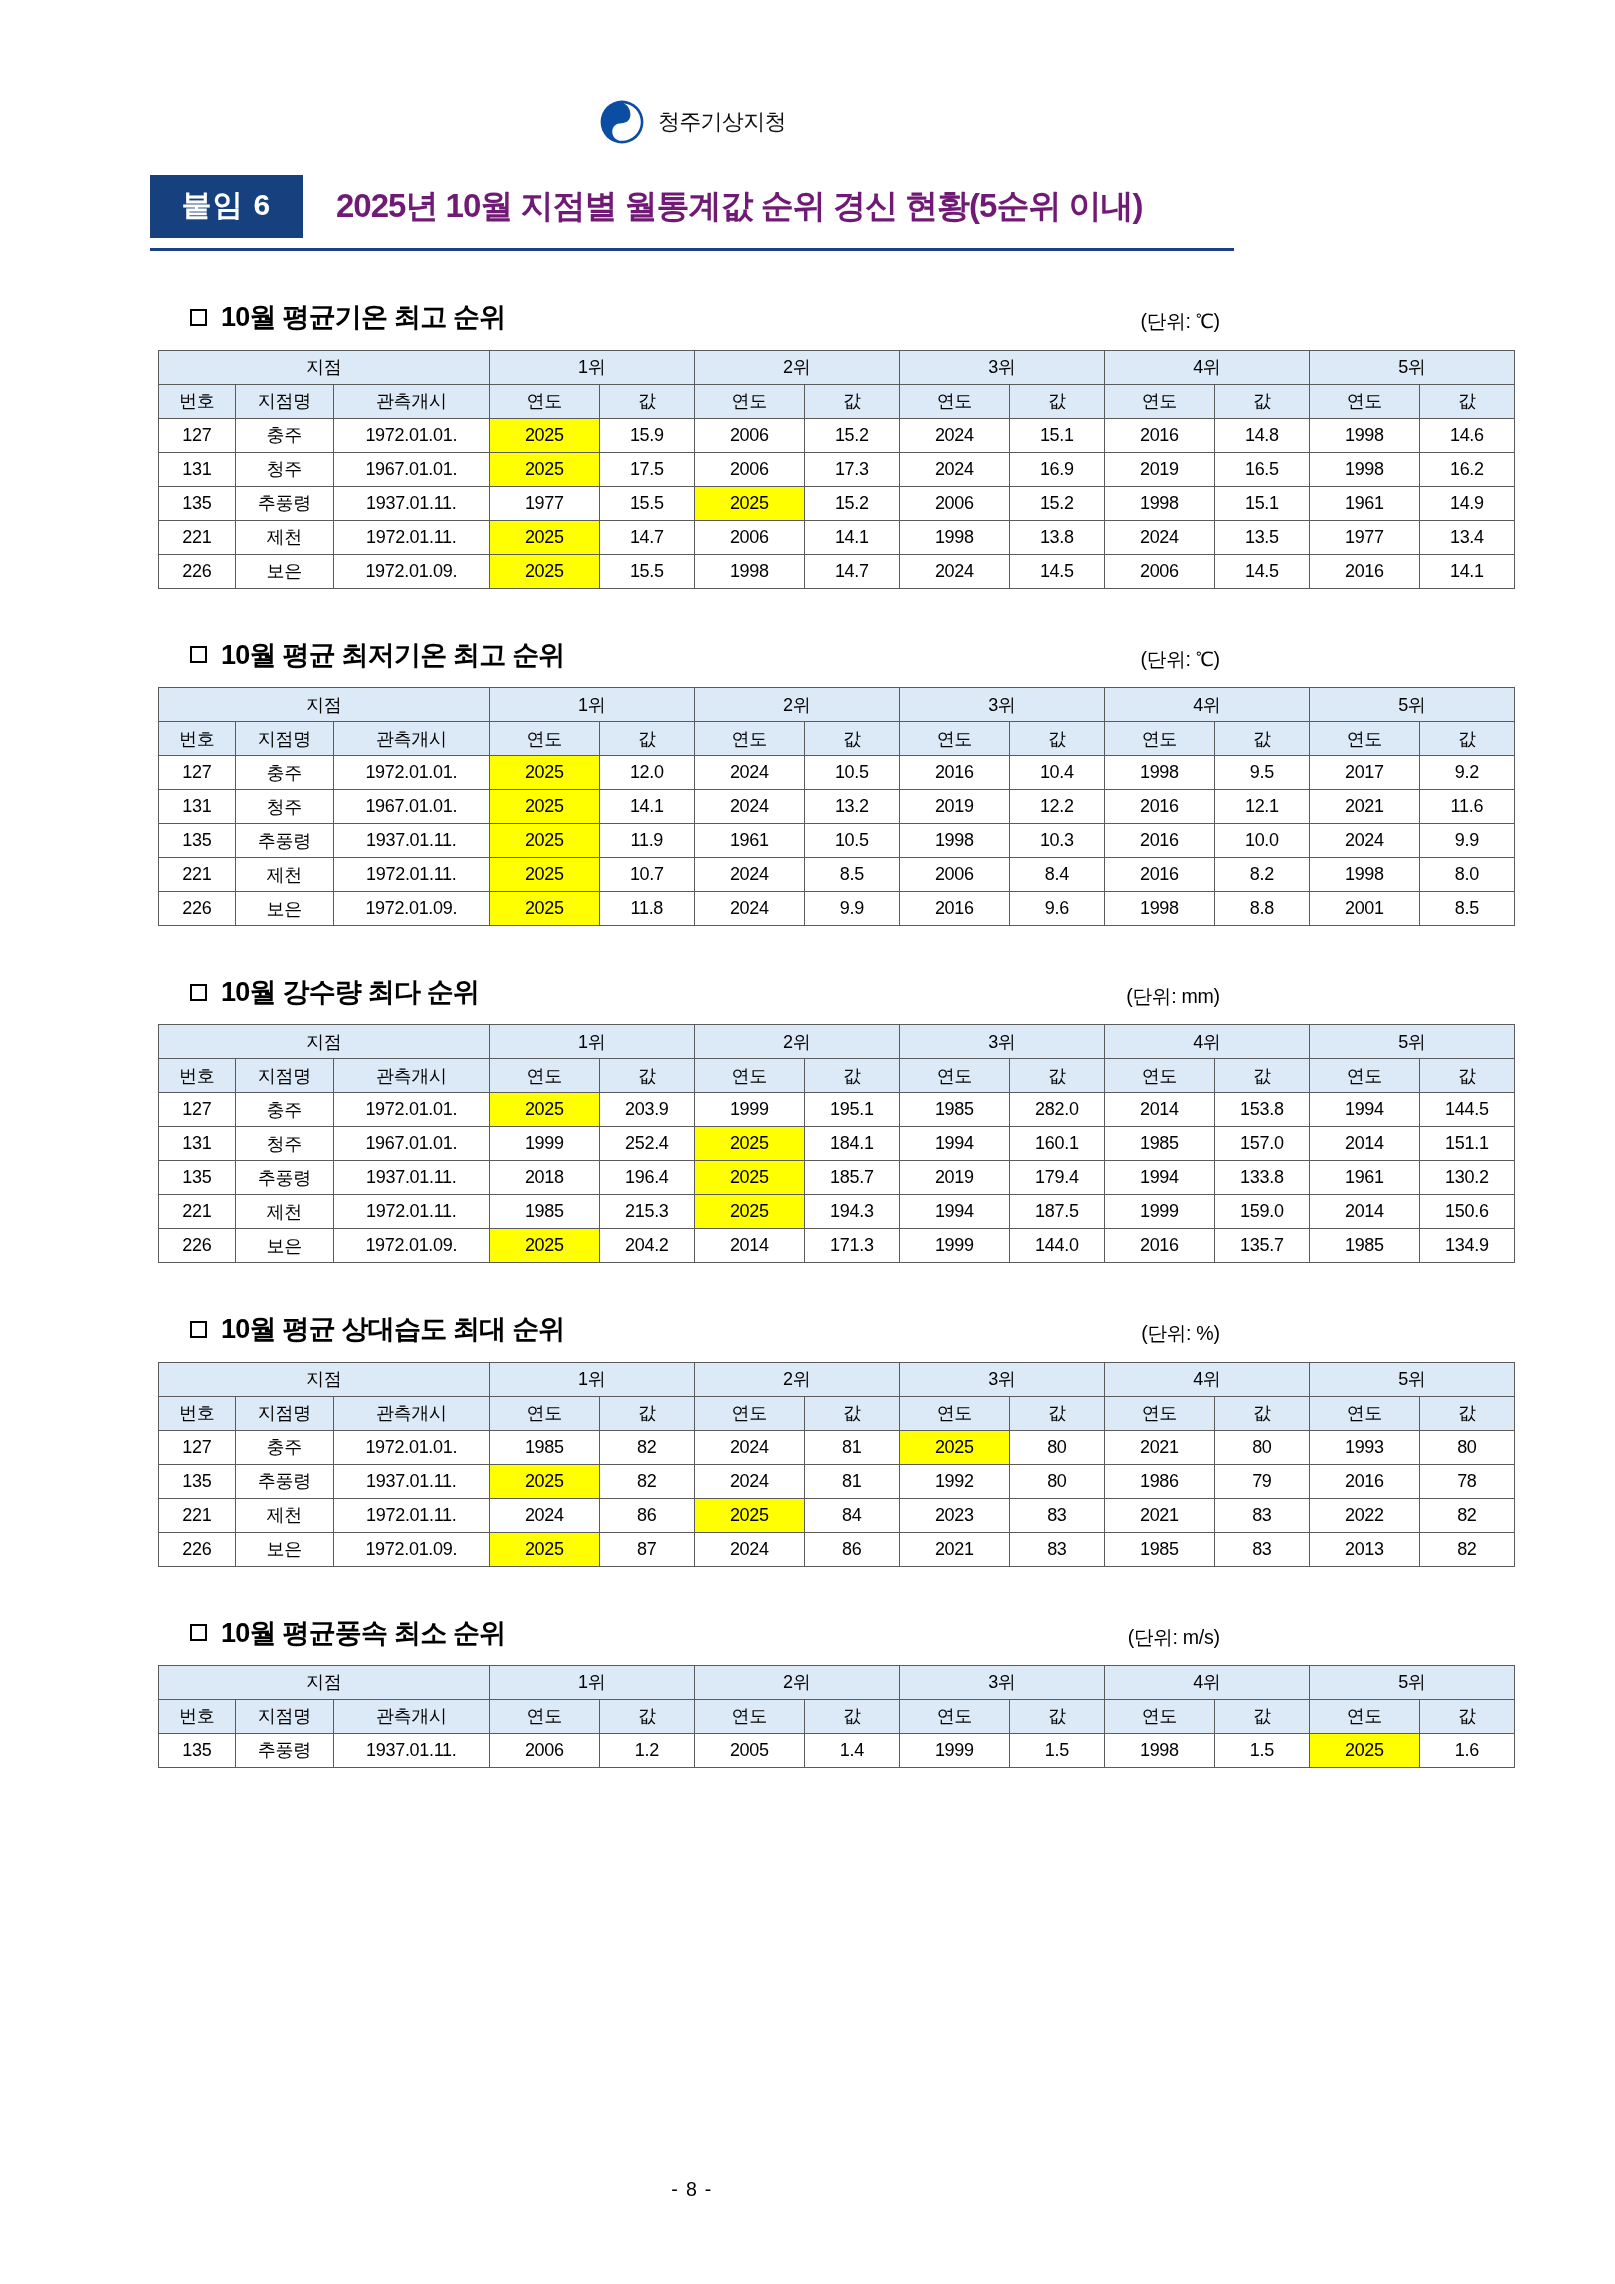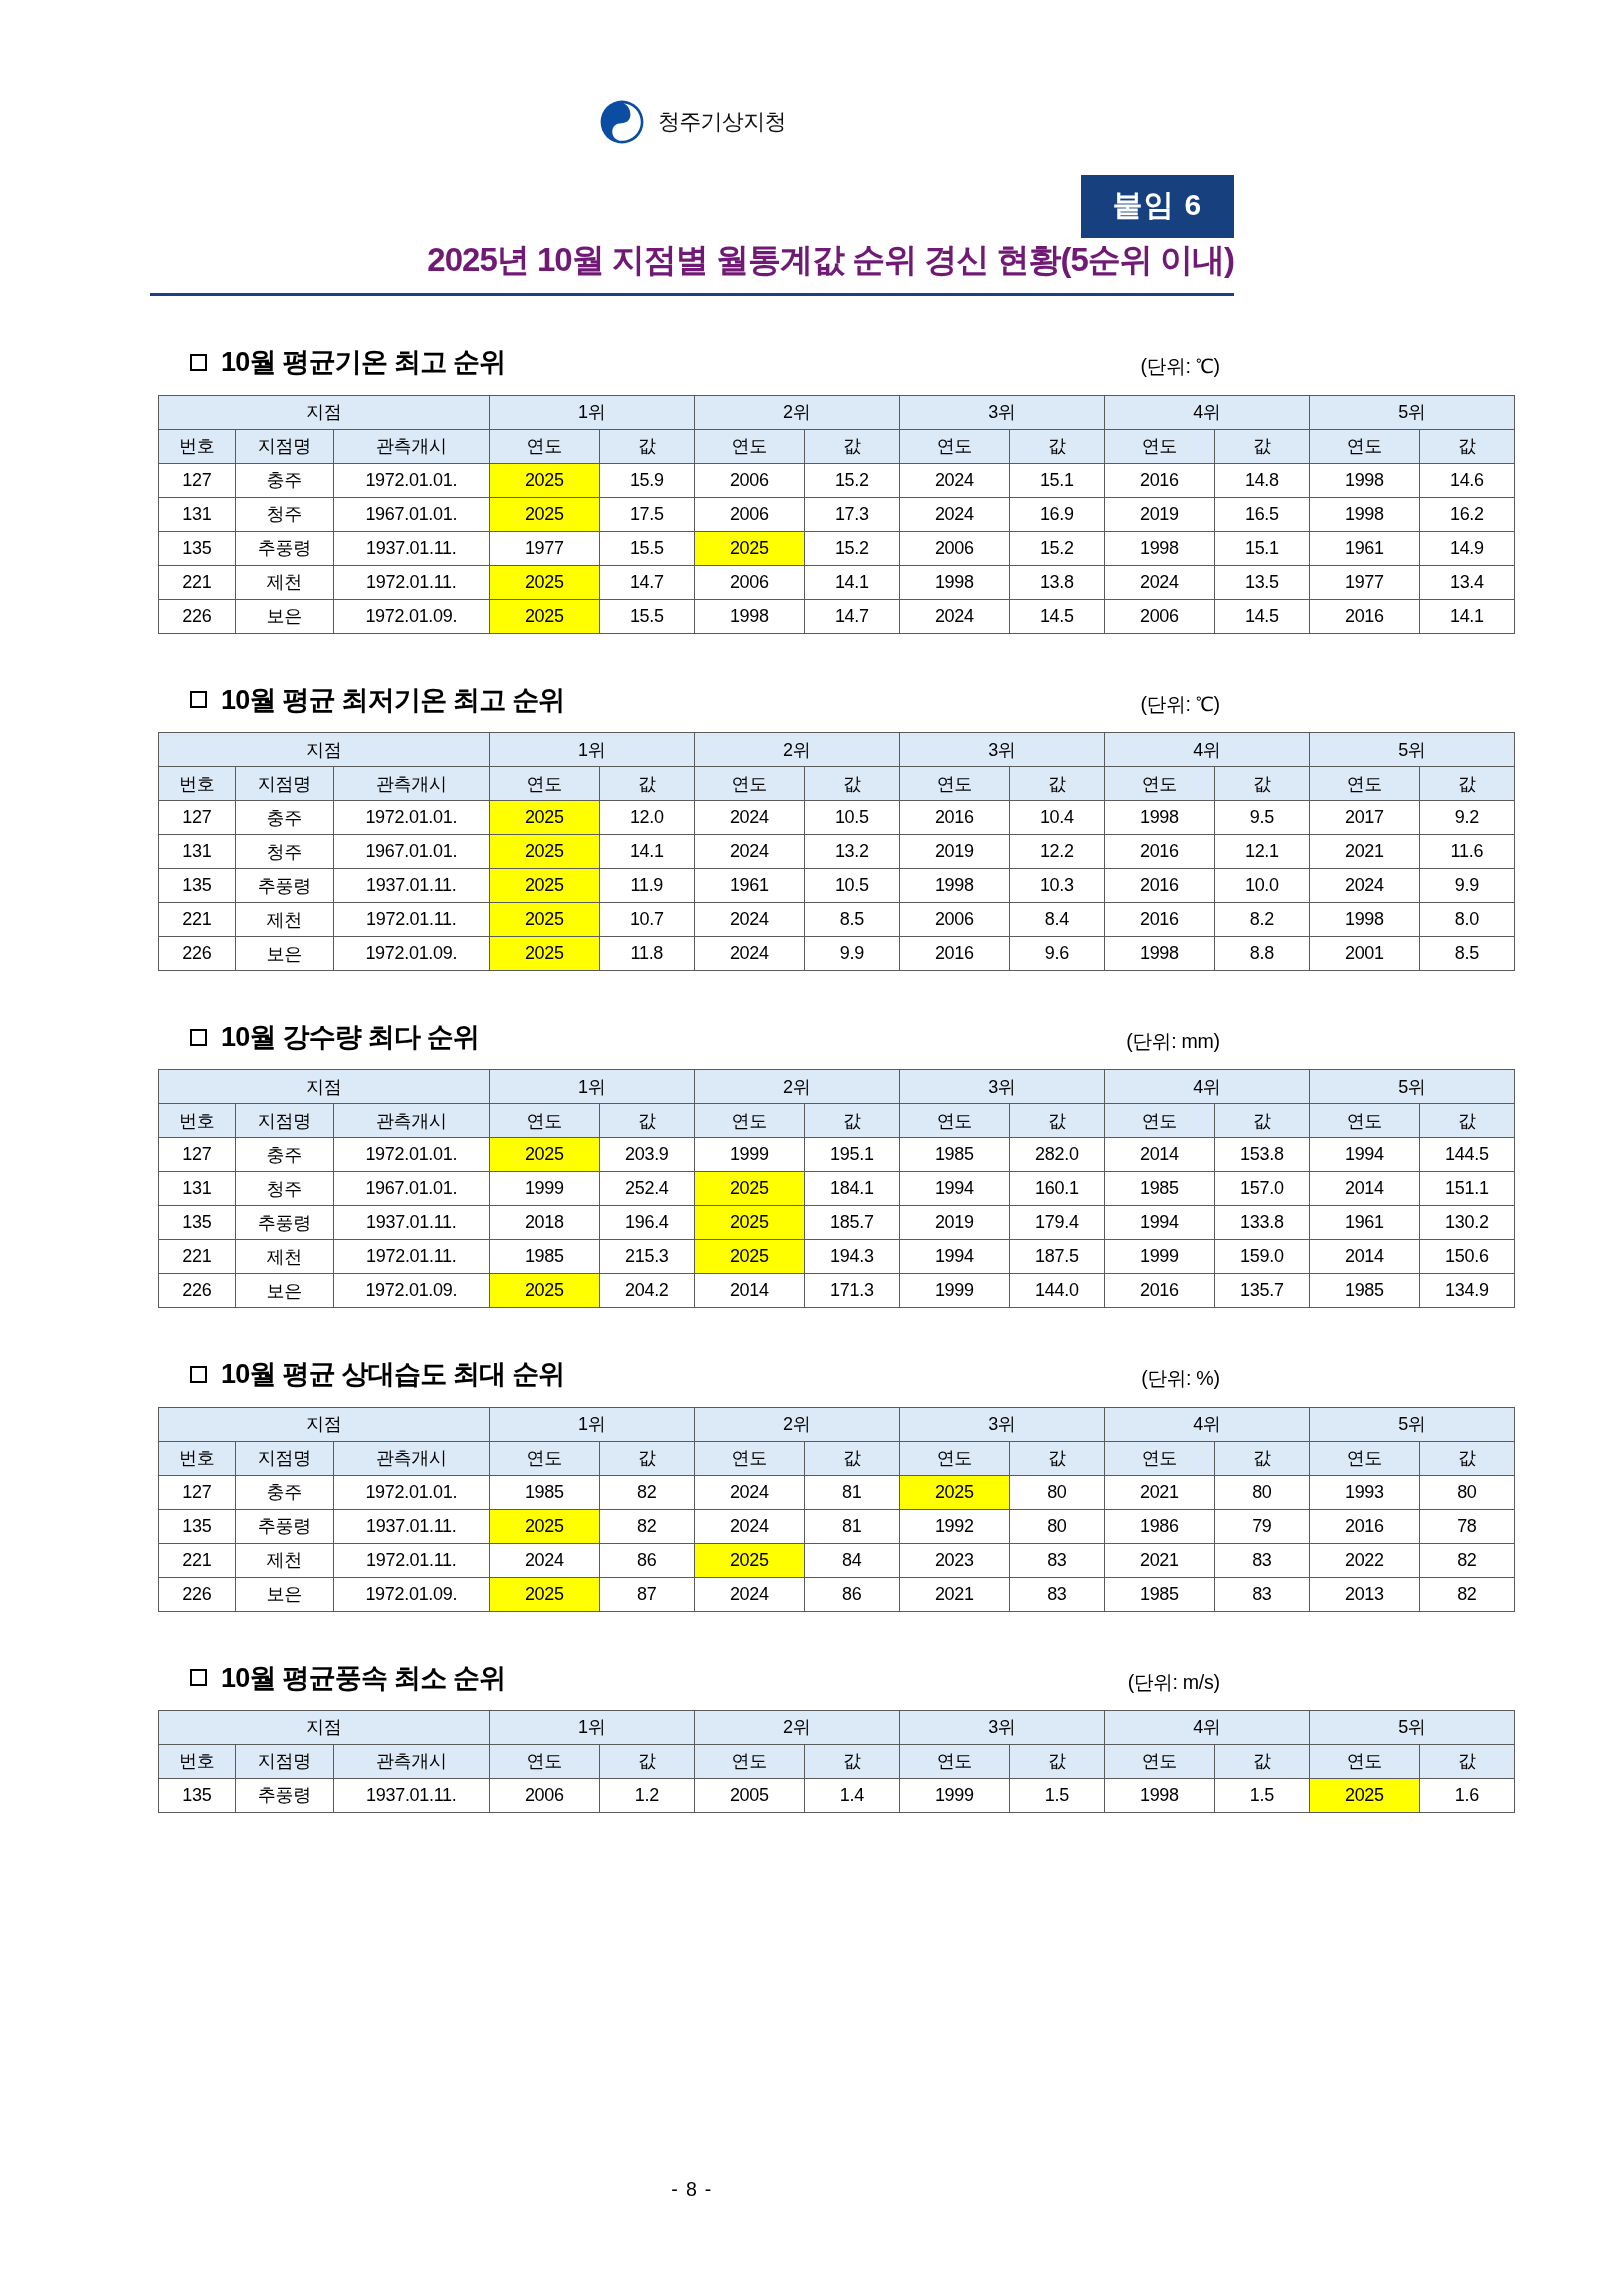--- a/index.html
+++ b/index.html
@@ -37,25 +37,24 @@
   }
   .logo-label {
     font-size: 22px;
     letter-spacing: -0.7px;
     color: #111;
   }
 
   
   .title-bar {
     display: flex;
-    align-items: flex-end;
+    align-items: center;
     margin-top: 29px;
     border-bottom: 3.3px solid #1b3f87;
     padding-bottom: 10.4px;
-    flex-direction: column;
   }
   .attach-badge {
     background: #17407f;
     color: #ffffff;
     font-size: 30px;
     font-weight: bold;
     letter-spacing: 1.3px;
     padding: 10.4px 22px 11.7px 22px;
     display: flex;
     align-items: center;

